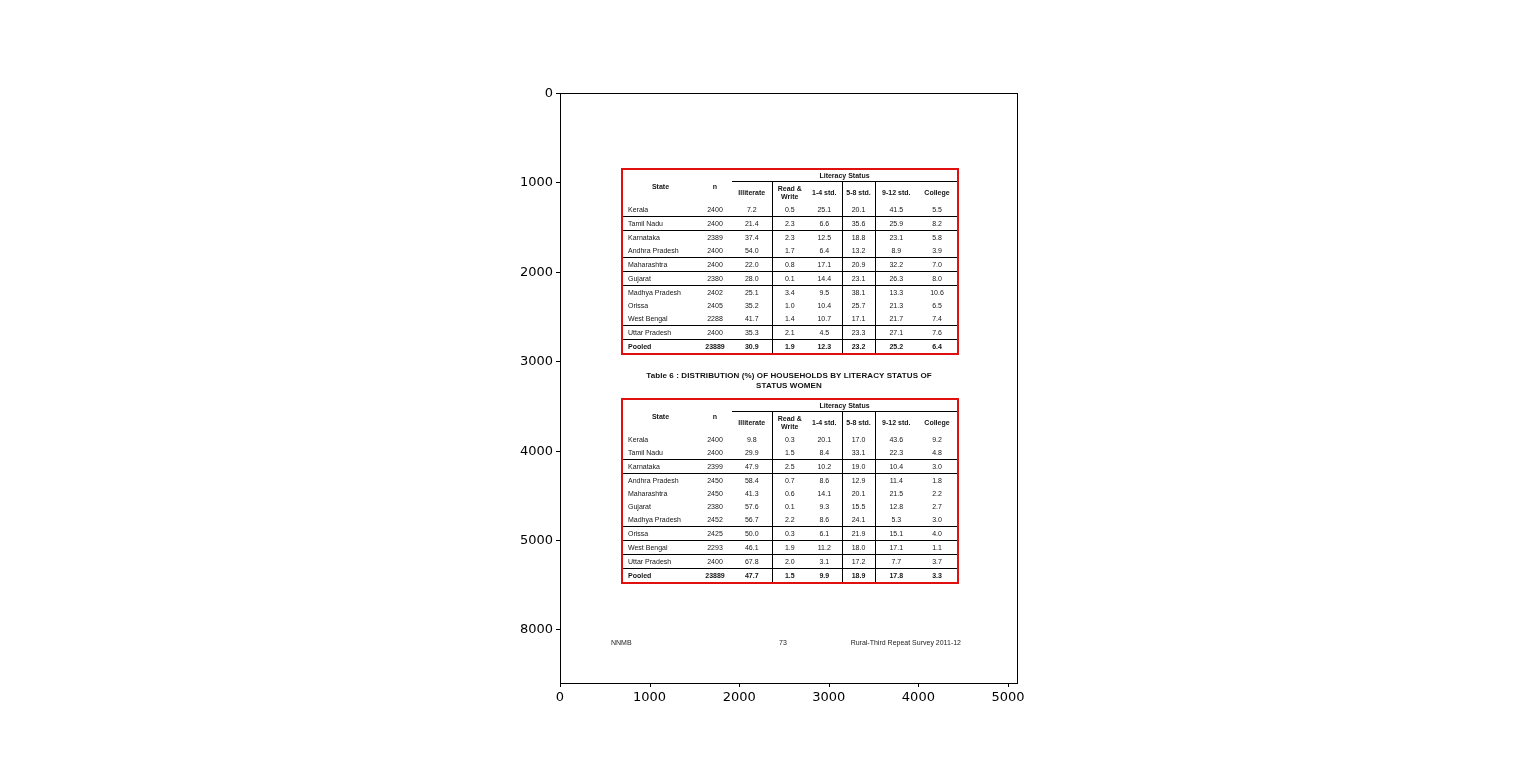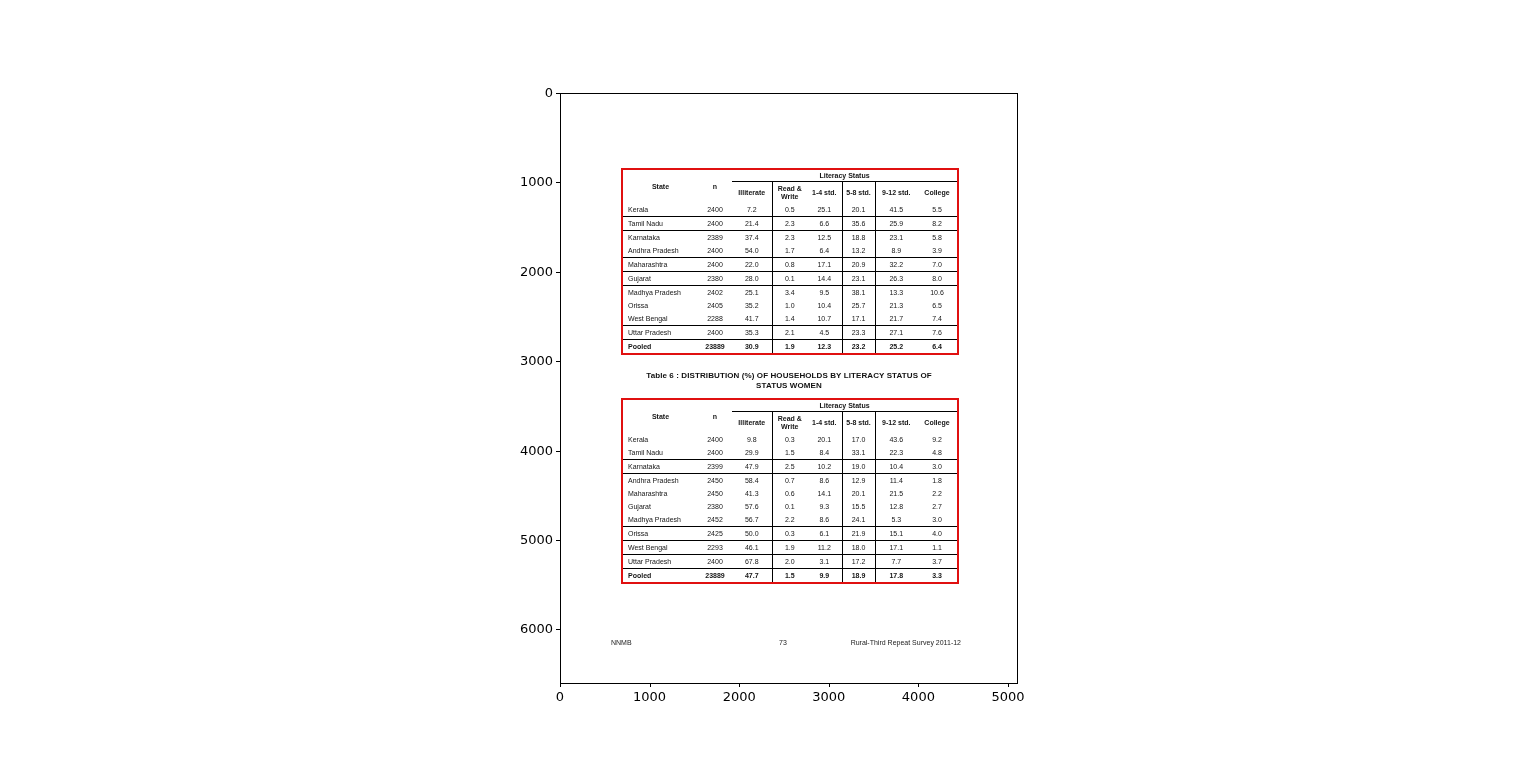--- a/index.html
+++ b/index.html
@@ -50,21 +50,21 @@
       <div class="ytick" style="top: 174.4px;">1000</div>
       <div class="ytickmark" style="top: 182.4px;"></div>
       <div class="ytick" style="top: 263.8px;">2000</div>
       <div class="ytickmark" style="top: 271.8px;"></div>
       <div class="ytick" style="top: 353.2px;">3000</div>
       <div class="ytickmark" style="top: 361.2px;"></div>
       <div class="ytick" style="top: 442.6px;">4000</div>
       <div class="ytickmark" style="top: 450.6px;"></div>
       <div class="ytick" style="top: 532px;">5000</div>
       <div class="ytickmark" style="top: 540px;"></div>
-      <div class="ytick" style="top: 621.4px;">6000</div>
+      <div class="ytick" style="top: 621.4px;">8000</div>
       <div class="ytickmark" style="top: 629.4px;"></div>
     </div>
   <div>
       <div class="xtick" style="left: 560px;">0</div>
       <div class="xtickmark" style="left: 560px;"></div>
       <div class="xtick" style="left: 649.6px;">1000</div>
       <div class="xtickmark" style="left: 649.6px;"></div>
       <div class="xtick" style="left: 739.2px;">2000</div>
       <div class="xtickmark" style="left: 739.2px;"></div>
       <div class="xtick" style="left: 828.8px;">3000</div>

